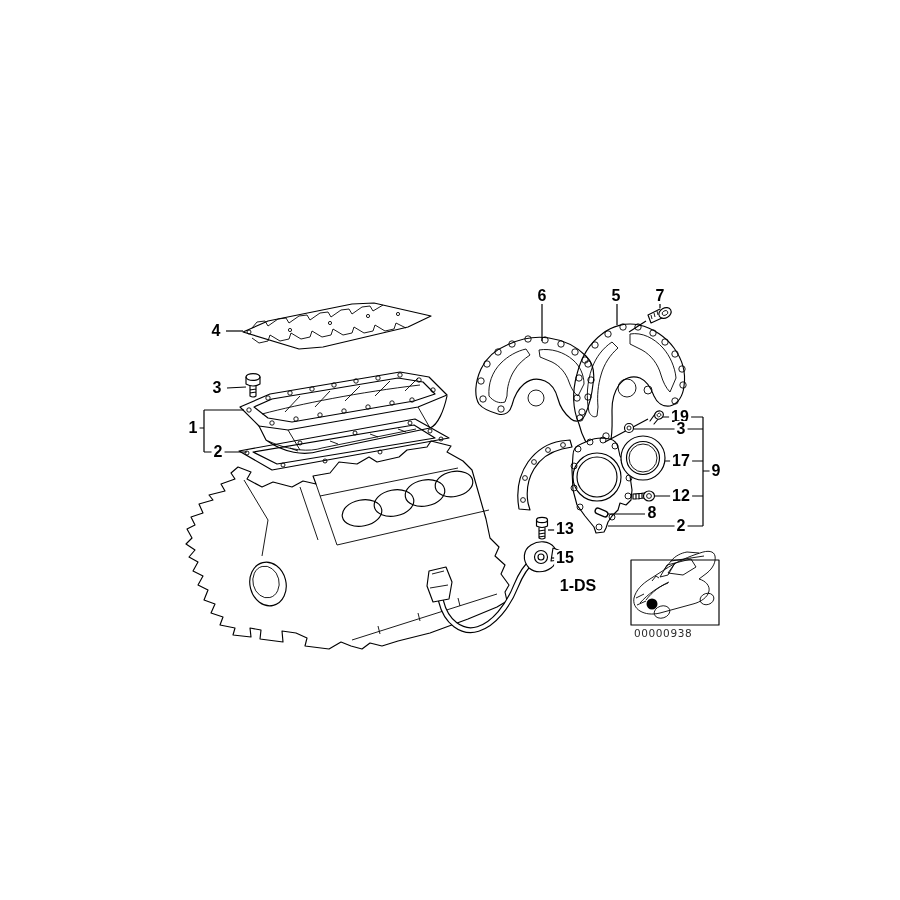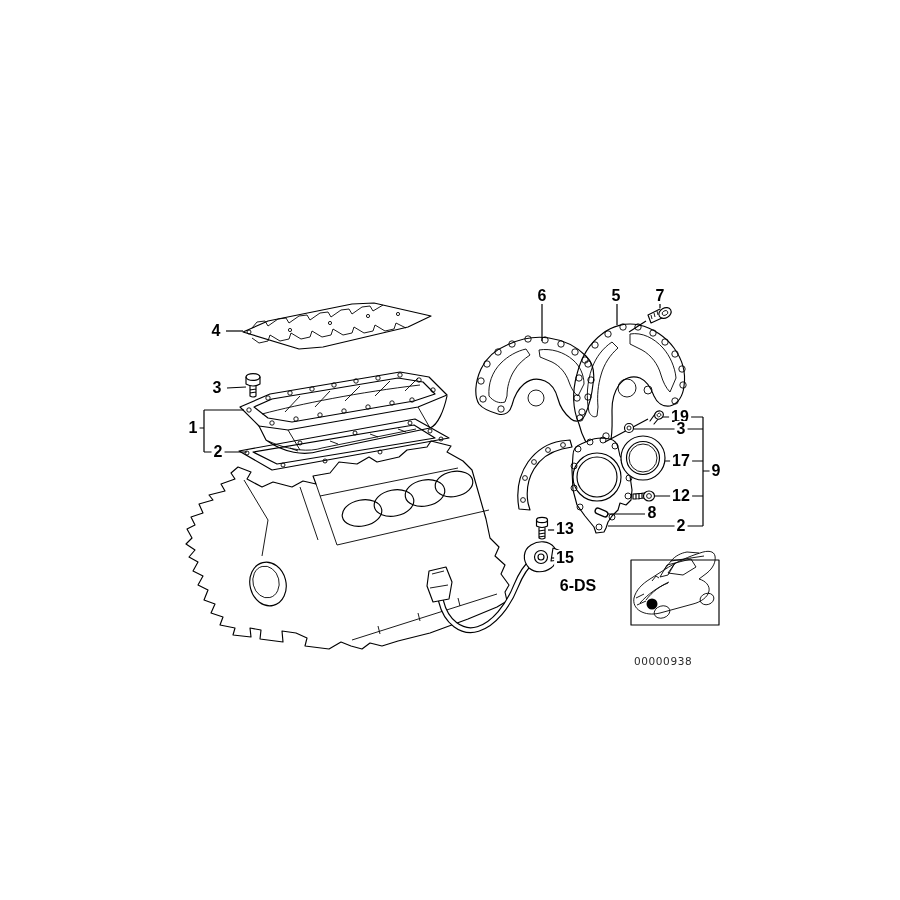--- a/index.html
+++ b/index.html
@@ -9,21 +9,20 @@
   }
   #art{position:absolute;left:0;top:0;}
   .co{
     position:absolute;transform:translate(-50%,-50%);
     font-weight:bold;font-size:16px;line-height:1;color:#000;
     background:#fff;padding:0 2px;white-space:nowrap;
   }
   .code{
     position:absolute;font-size:10.5px;letter-spacing:.6px;color:#2a2a2a;
     font-family:"DejaVu Sans", sans-serif;
-    margin-top:28px;
   }
   svg *{vector-effect:non-scaling-stroke;}
   .ln{stroke:#000;stroke-width:1.15;fill:none;stroke-linejoin:round;stroke-linecap:round;}
   .lnf{stroke:#000;stroke-width:1.15;fill:#fff;stroke-linejoin:round;}
   .thin{stroke:#000;stroke-width:.9;fill:none;}
   .lead{stroke:#000;stroke-width:1.2;fill:none;}
 </style>
 </head>
 <body>
 
@@ -280,18 +279,18 @@
     <div class="co" style="left:660px;top:296px">7</div>
     <div class="co" style="left:652px;top:513px">8</div>
     <div class="co" style="left:716px;top:471px">9</div>
     <div class="co" style="left:681px;top:461px">17</div>
     <div class="co" style="left:681px;top:526px">2</div>
     <div class="co" style="left:681px;top:496px">12</div>
     <div class="co" style="left:680px;top:417px">19</div>
     <div class="co" style="left:681px;top:429px">3</div>
     <div class="co" style="left:565px;top:558px">15</div>
     <div class="co" style="left:565px;top:529px">13</div>
-    <div class="co" style="left:578px;top:586px;background:transparent">6-DS</div>
+    <div class="co" style="left:578px;top:586px;background:transparent">1-DS</div>
   </div>
 
   <div class="code" style="left:634px;top:627px">00000938</div>
 
 </div>
 
 </body></html>

